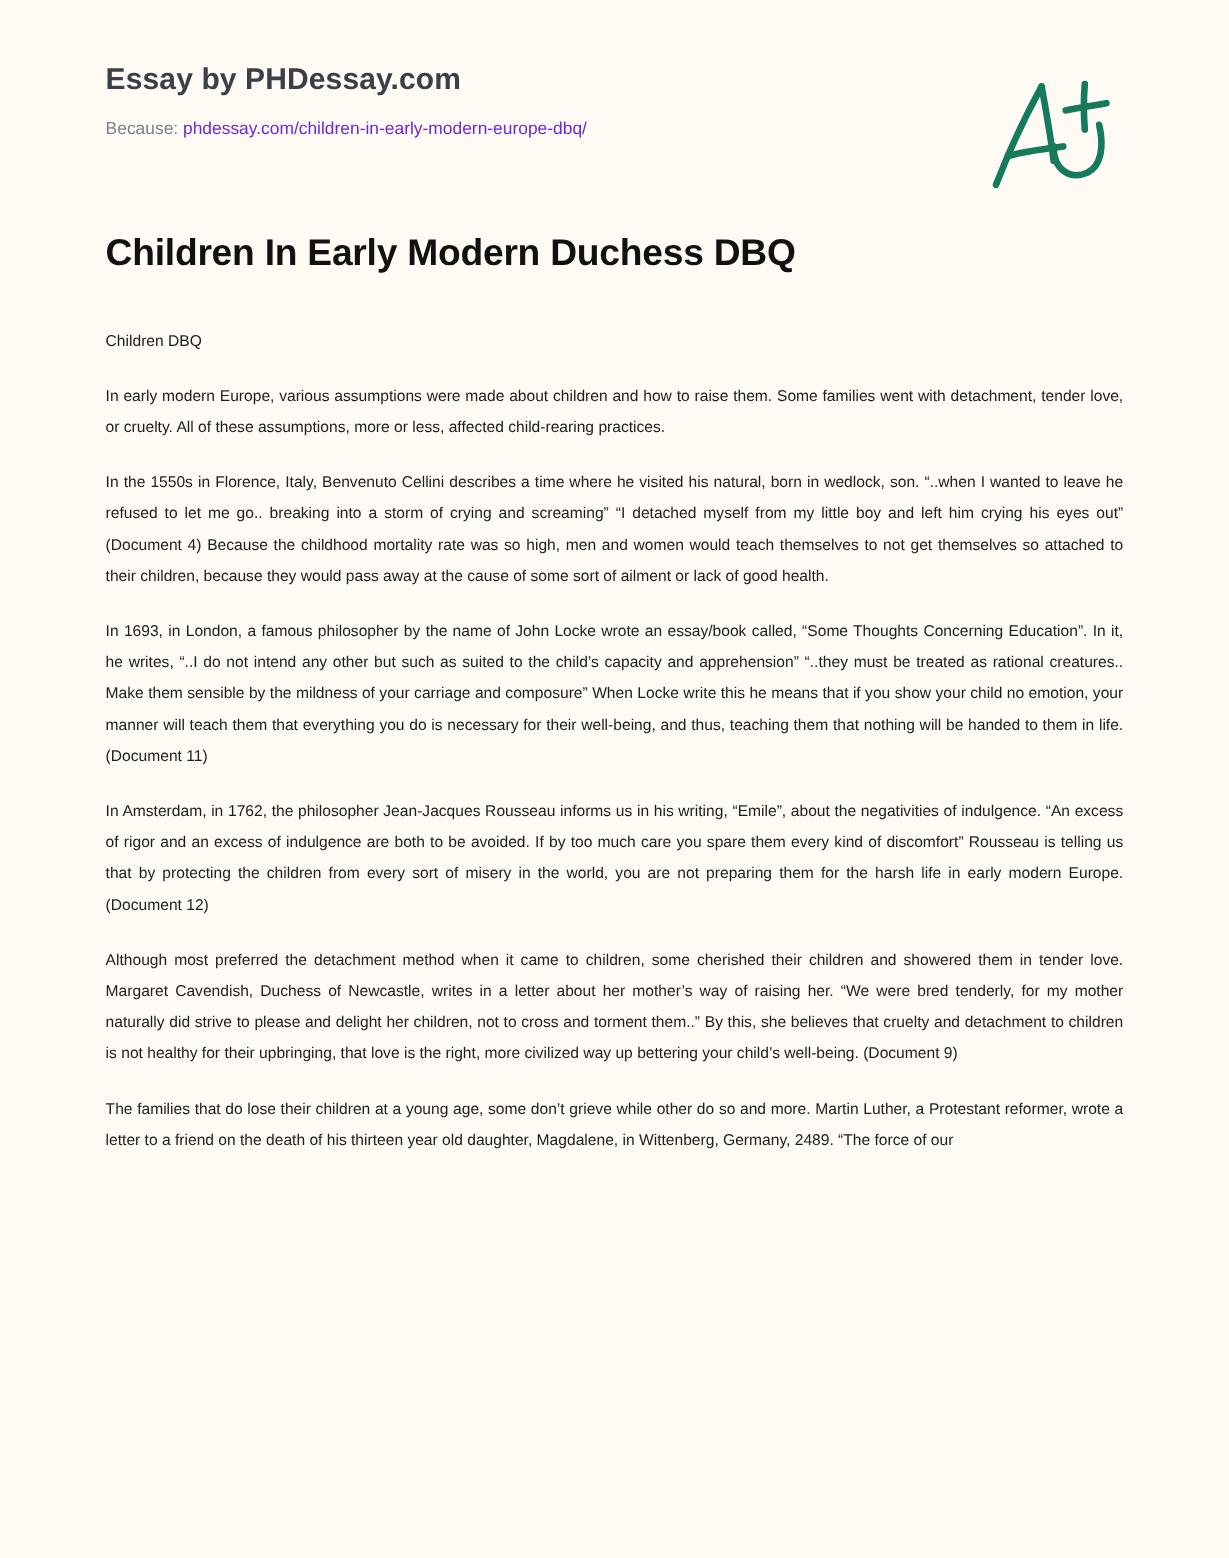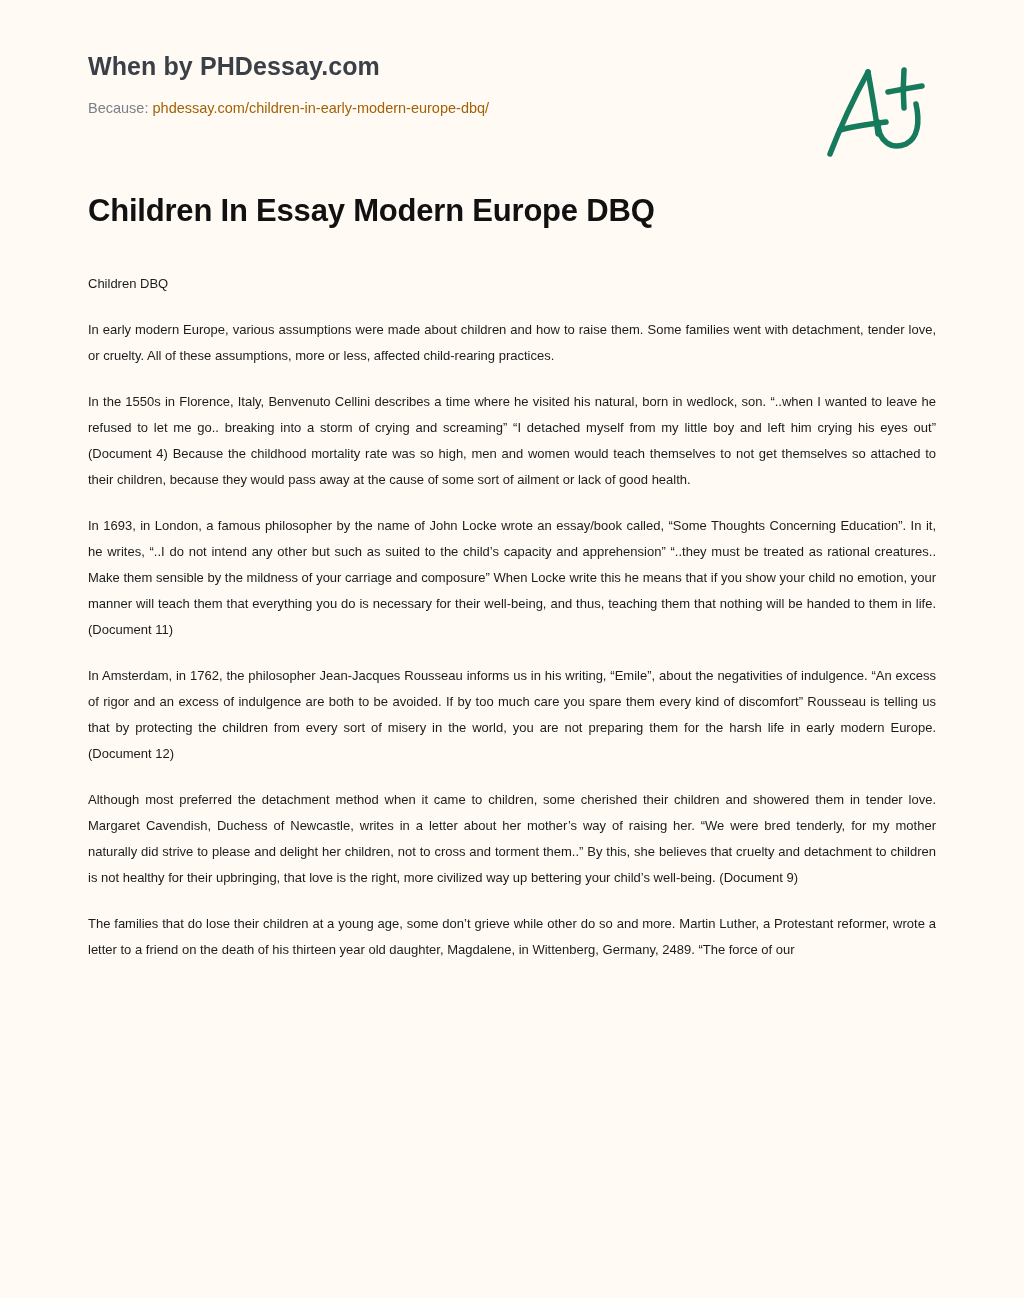--- a/index.html
+++ b/index.html
@@ -29,21 +29,21 @@
       line-height: 32px;
       letter-spacing: 0.1px;
     }
     .source {
       margin-top: 16px;
       font-size: 14.5px;
       line-height: 20px;
       color: #7b8189;
     }
     .source a {
-      color: #a16207;
+      color: #6d28d9;
       text-decoration: none;
     }
     .logo {
       position: absolute;
       left: 818px;
       top: 62px;
       width: 112px;
       height: 100px;
     }
     .title {
@@ -72,21 +72,21 @@
     }
     .content p.subtitle {
       margin-bottom: 20px;
       text-align: left;
     }
   </style>
 </head>
 <body>
 
 <div class="header">
-  <h2 class="brand">When by PHDessay.com</h2>
+  <h2 class="brand">Essay by PHDessay.com</h2>
   <div class="source">
     <span>Because:</span>
     <a>phdessay.com/children-in-early-modern-europe-dbq/</a>
   </div>
 </div>
 
 <div class="logo">
   <svg width="112" height="100" viewBox="0 0 112 100" fill="none" stroke="#167a5c" stroke-width="5.5" stroke-linecap="round" stroke-linejoin="round">
 
     <path d="M12 92 C 22 66, 38 32, 50 10"></path>
@@ -96,21 +96,21 @@
     <path d="M22 68 C 36 64, 52 62, 68 60"></path>
 
     <path d="M60 60 C 60 80, 74 88, 88 82 C 100 76, 102 60, 98 42"></path>
 
     <path d="M70 30 C 80 28, 92 26, 104 24"></path>
 
     <path d="M86 8 C 85 20, 85 34, 86 46"></path>
   </svg>
 </div>
 
-<h1 class="title">Children In Essay Modern Europe DBQ</h1>
+<h1 class="title">Children In Early Modern Duchess DBQ</h1>
 
 <div class="content">
   <p class="subtitle">Children DBQ</p>
   <p>In early modern Europe, various assumptions were made about children and how to raise them. Some families went with detachment, tender love, or cruelty. All of these assumptions, more or less, affected child-rearing practices.</p>
   <p>In the 1550s in Florence, Italy, Benvenuto Cellini describes a time where he visited his natural, born in wedlock, son. “..when I wanted to leave he refused to let me go.. breaking into a storm of crying and screaming” “I detached myself from my little boy and left him crying his eyes out” (Document 4) Because the childhood mortality rate was so high, men and women would teach themselves to not get themselves so attached to their children, because they would pass away at the cause of some sort of ailment or lack of good health.</p>
   <p>In 1693, in London, a famous philosopher by the name of John Locke wrote an essay/book called, “Some Thoughts Concerning Education”. In it, he writes, “..I do not intend any other but such as suited to the child’s capacity and apprehension” “..they must be treated as rational creatures.. Make them sensible by the mildness of your carriage and composure” When Locke write this he means that if you show your child no emotion, your manner will teach them that everything you do is necessary for their well-being, and thus, teaching them that nothing will be handed to them in life. (Document 11)</p>
   <p>In Amsterdam, in 1762, the philosopher Jean-Jacques Rousseau informs us in his writing, “Emile”, about the negativities of indulgence. “An excess of rigor and an excess of indulgence are both to be avoided. If by too much care you spare them every kind of discomfort” Rousseau is telling us that by protecting the children from every sort of misery in the world, you are not preparing them for the harsh life in early modern Europe. (Document 12)</p>
   <p>Although most preferred the detachment method when it came to children, some cherished their children and showered them in tender love. Margaret Cavendish, Duchess of Newcastle, writes in a letter about her mother’s way of raising her. “We were bred tenderly, for my mother naturally did strive to please and delight her children, not to cross and torment them..” By this, she believes that cruelty and detachment to children is not healthy for their upbringing, that love is the right, more civilized way up bettering your child’s well-being. (Document 9)</p>
   <p>The families that do lose their children at a young age, some don’t grieve while other do so and more. Martin Luther, a Protestant reformer, wrote a letter to a friend on the death of his thirteen year old daughter, Magdalene, in Wittenberg, Germany, 2489. “The force of our</p>
 </div>

